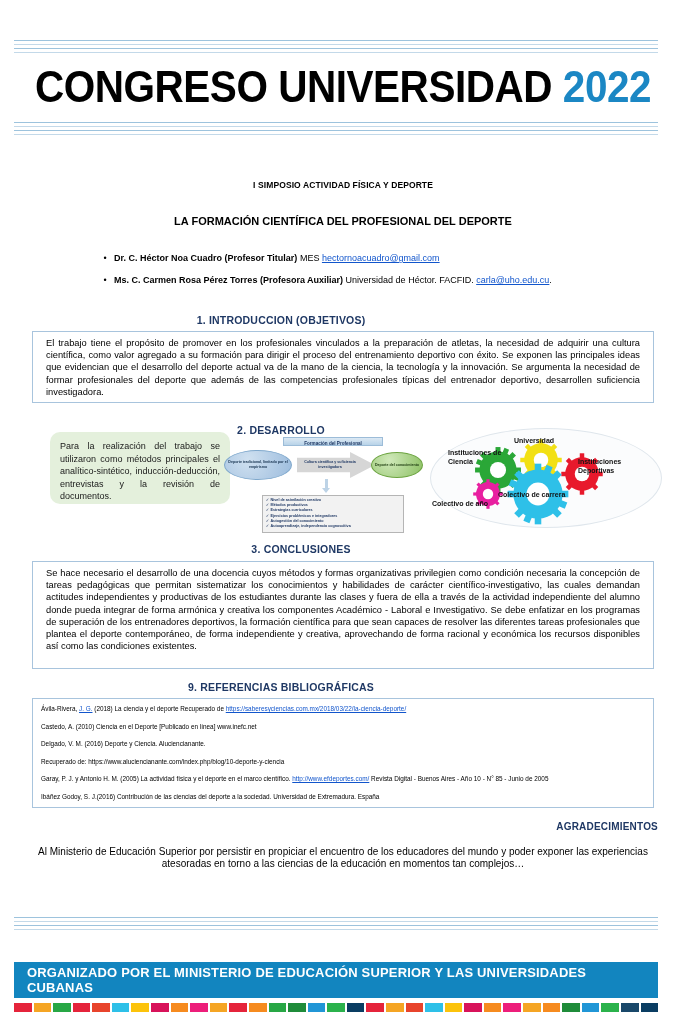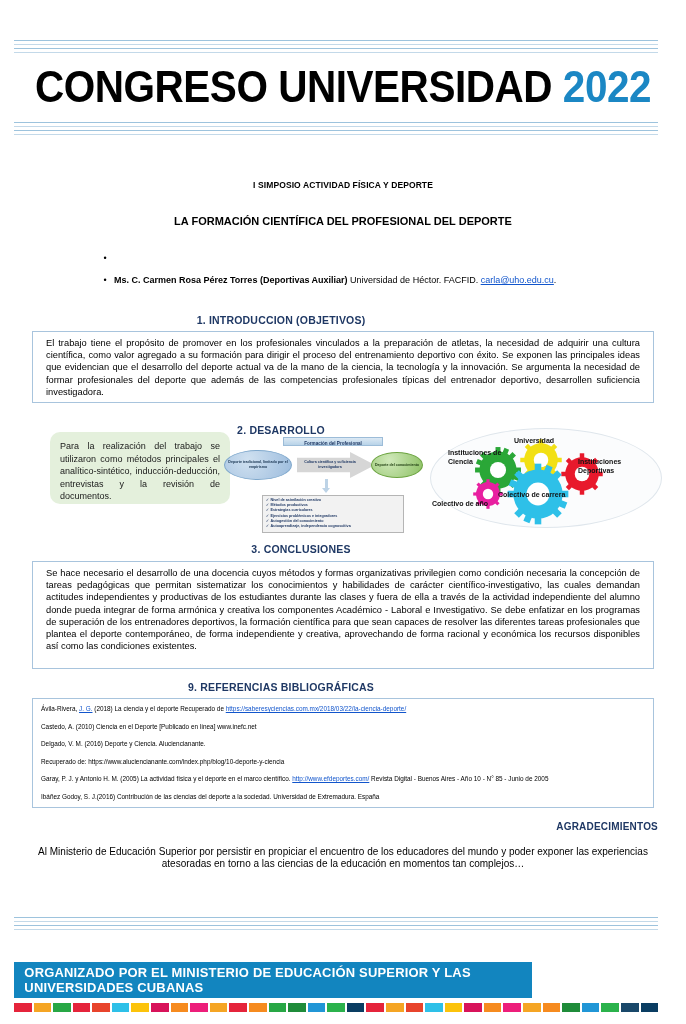--- a/index.html
+++ b/index.html
@@ -85,21 +85,21 @@
       padding:6px 8px;font-size:6.4px;line-height:8.5px;}
   #refs-box .ref{margin-bottom:9px;}
 
   
   #ack-title{position:absolute;right:28px;
       font-family:"Liberation Sans Narrow","Liberation Sans",sans-serif;
       font-weight:bold;font-size:10px;color:#1f3864;letter-spacing:.2px;}
   #ack-body{position:absolute;text-align:center;font-size:10px;line-height:12px;}
 
   
-  #footer-bar{position:absolute;left:14px;top:962px;width:518px;height:36px;
+  #footer-bar{position:absolute;left:14px;top:962px;width:644px;height:36px;
       background:#1285bf;display:flex;align-items:center;justify-content:center;}
   #footer-text{color:#fff;font-family:"Liberation Sans Narrow","Liberation Sans",sans-serif;
       font-weight:bold;font-size:13.5px;letter-spacing:.2px;transform:scaleX(.96);}
   #sdg-strip{position:absolute;left:14px;top:1003px;width:644px;height:9px;
       display:flex;gap:2px;}
   #sdg-strip span{flex:1 1 auto;}
 </style>
 </head>
 <body>
 
@@ -121,25 +121,30 @@
   <div class="ln"></div>
   <div class="ln thin"></div>
 </div>
 
 <div class="symposium" style="top:180px;">I SIMPOSIO ACTIVIDAD FÍSICA Y DEPORTE</div>
 <div class="papertitle" style="top:203px;margin-top:12px;">LA FORMACIÓN CIENTÍFICA DEL PROFESIONAL DEL DEPORTE</div>
 
 <div class="authors" style="top:252px;">
   <div class="author-row">
     <span class="bullet">•</span>
+    <span class="author-txt">
+      <b>Dr. C. Héctor Noa Cuadro (Profesor Titular)</b>
+      <span>MES</span>
+      <a class="lnk" href="#">hectornoacuadro@gmail.com</a><span></span>
+    </span>
   </div>
   <div class="author-row">
     <span class="bullet">•</span>
     <span class="author-txt">
-      <b>Ms. C. Carmen Rosa Pérez Torres (Deportivas Auxiliar)</b>
+      <b>Ms. C. Carmen Rosa Pérez Torres (Profesora Auxiliar)</b>
       <span>Universidad de Héctor. FACFID.</span>
       <a class="lnk" href="#">carla@uho.edu.cu</a><span>.</span>
     </span>
   </div>
 </div>
 
 <div class="sec-head" style="top:314px;">1. INTRODUCCION (OBJETIVOS)</div>
 <div class="txtbox" style="left:32px;top:331px;width:622px;height:72px;">El trabajo tiene el propósito de promover en los profesionales vinculados a la preparación de atletas, la necesidad de adquirir una cultura científica, como valor agregado a su formación para dirigir el proceso del entrenamiento deportivo con éxito. Se exponen las principales ideas que evidencian que el desarrollo del deporte actual va de la mano de la ciencia, la tecnología y la innovación. Se argumenta la necesidad de formar profesionales del deporte que además de las competencias profesionales típicas del entrenador deportivo, desarrollen suficiencia investigadora.</div>
 
 <div class="sec-head" style="top:424px;">2. DESARROLLO</div>

